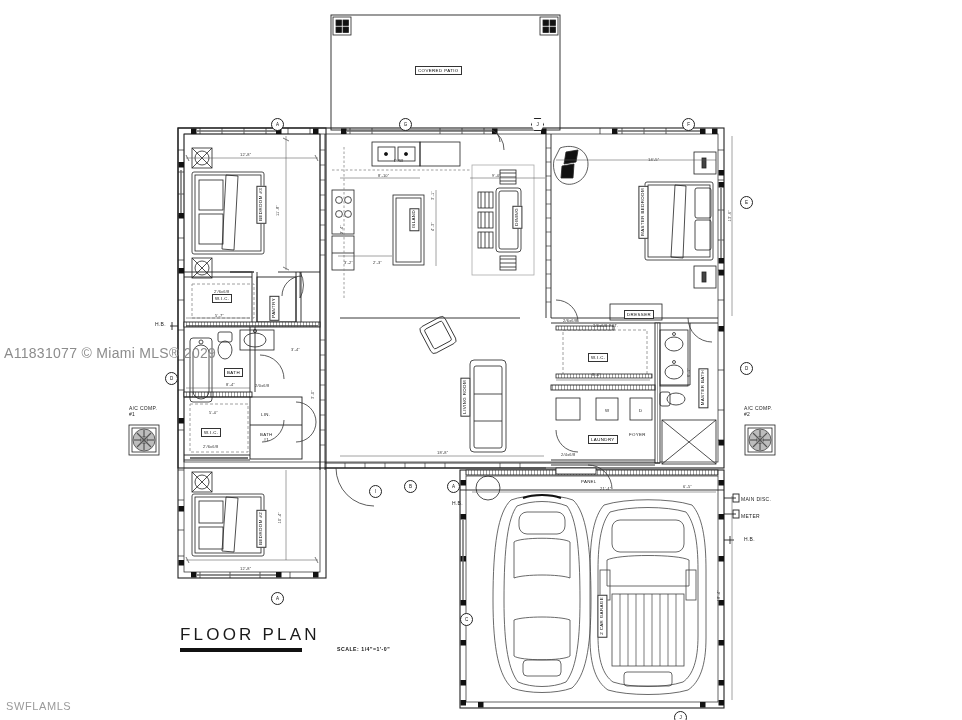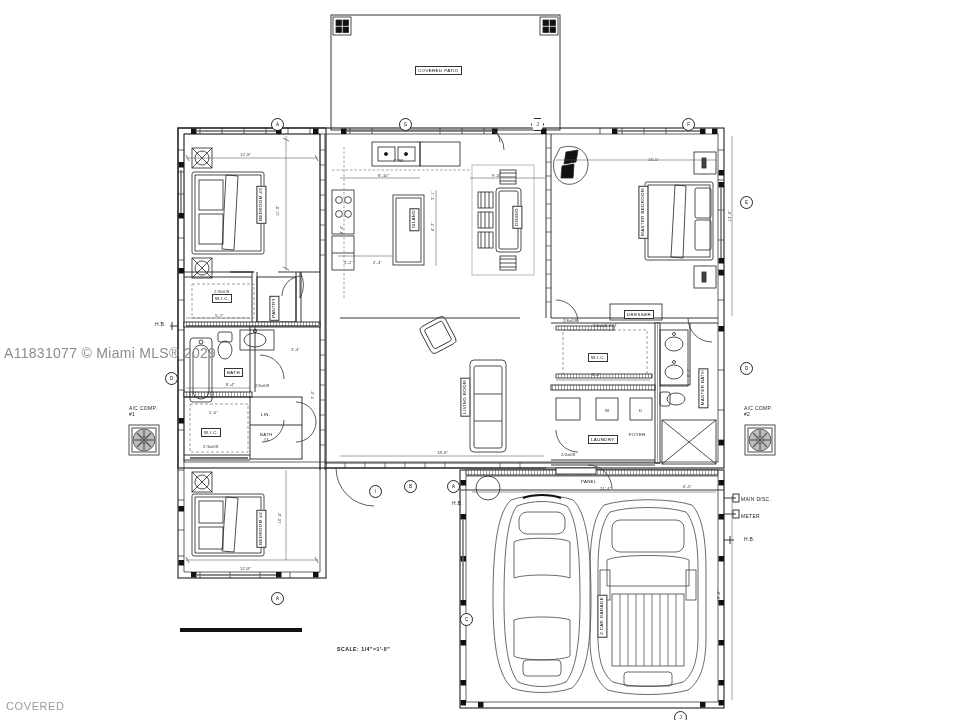--- a/index.html
+++ b/index.html
@@ -701,18 +701,19 @@
     <div class="bubble" style="left: 165px; top: 372px;">D</div>
     <div class="bubble" style="left: 271px; top: 592px;">A</div>
     <div class="bubble" style="left: 369px; top: 485px;">I</div>
     <div class="bubble" style="left: 404px; top: 480px;">B</div>
     <div class="bubble" style="left: 447px; top: 480px;">A</div>
     <div class="bubble" style="left: 460px; top: 613px;">C</div>
     <div class="bubble" style="left: 674px; top: 711px;">J</div>
   </div>
 
 <div id="title-block">
+  <div id="title-text">FLOOR PLAN</div>
   <div id="title-rule"></div>
   <div id="scale-text">SCALE: 1/4"=1'-0"</div>
 </div>
 
 <div id="mls-watermark">A11831077 © Miami MLS® 2029</div>
-<div id="brand-watermark">COVERED</div>
+<div id="brand-watermark">SWFLAMLS</div>
 
 </body></html>

